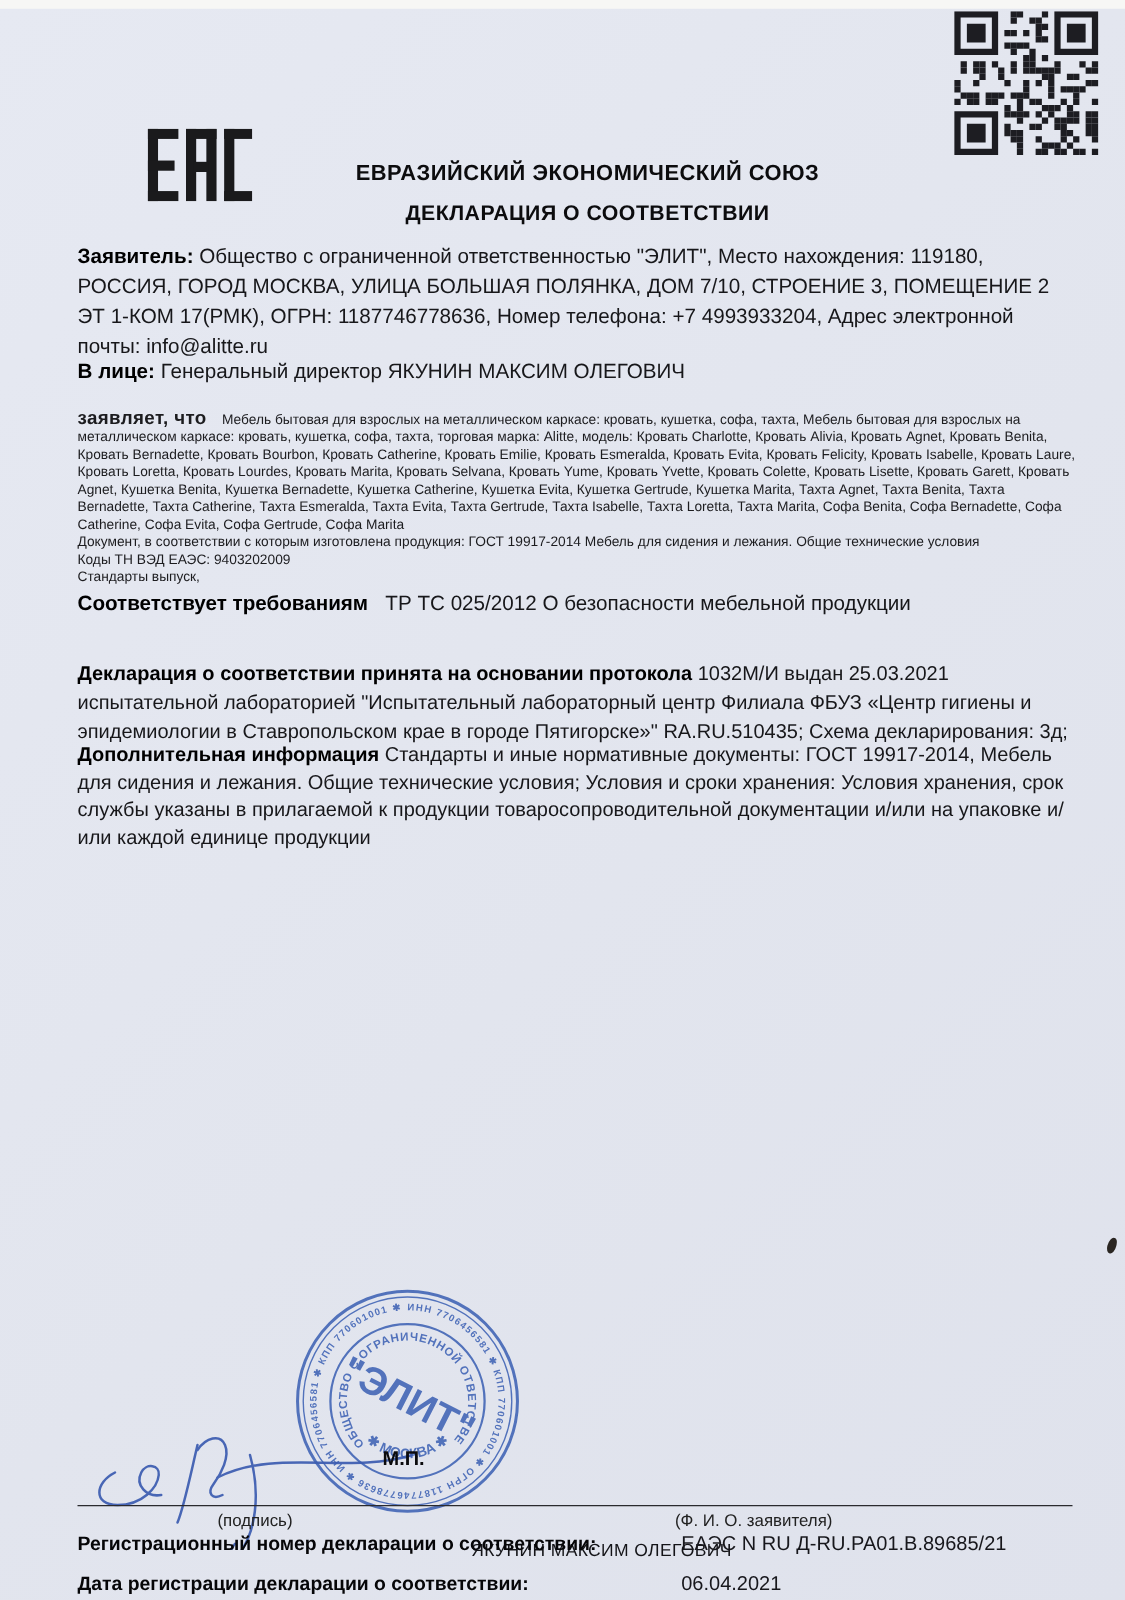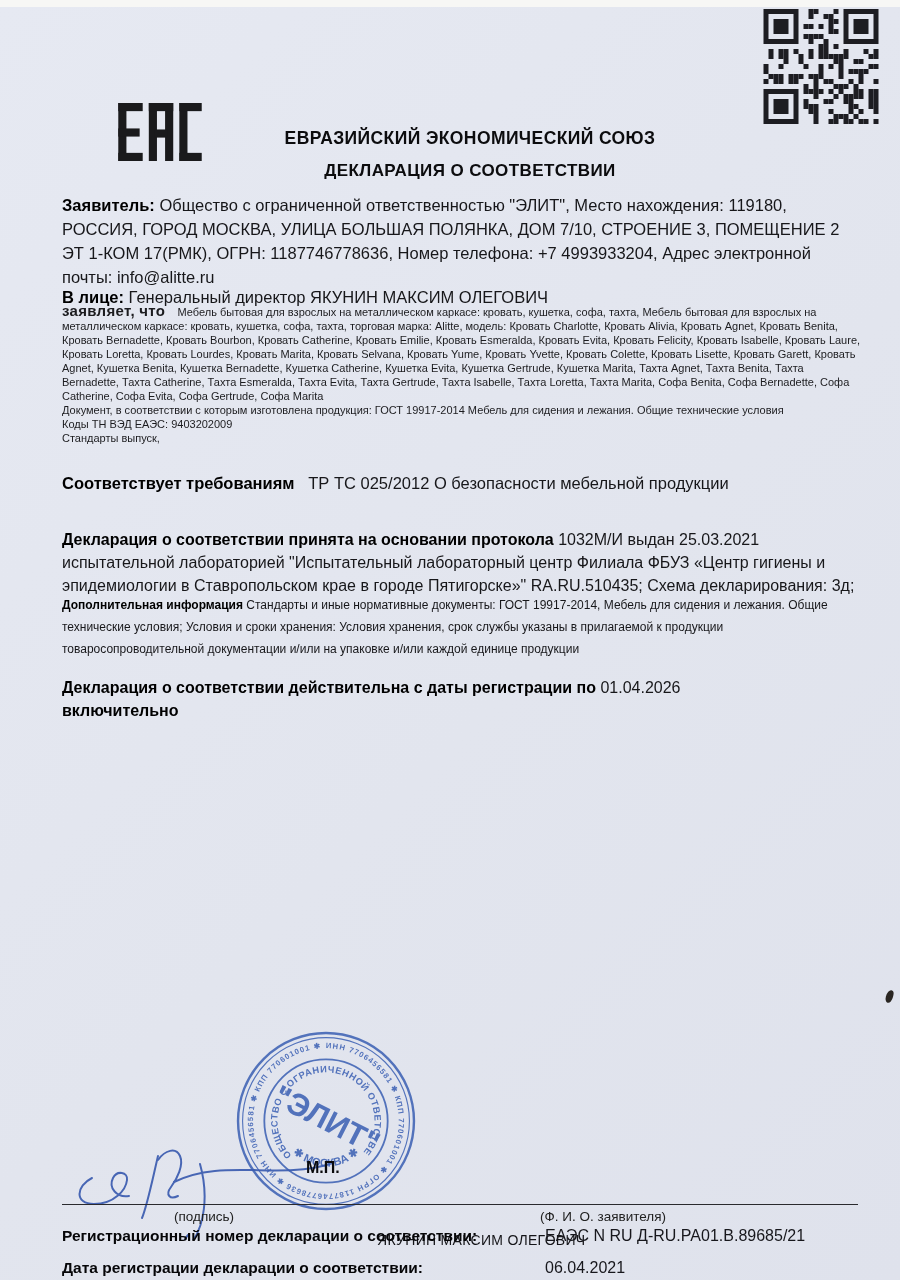--- a/index.html
+++ b/index.html
@@ -5,27 +5,27 @@
   html,body{margin:0;padding:0;background:#9a9a9a;}
   .page{
     position:relative; width:900px; height:1280px; overflow:hidden;
     background:linear-gradient(135deg,#e6e9f2 0%,#e2e5ee 55%,#dfe2ec 100%);
     font-family:"Liberation Sans", sans-serif; color:#17171a;
   }
   .edge-top{position:absolute;left:0;top:0;width:900px;height:7px;background:#f7f7f5;}
   .abs{position:absolute;}
   .para{left:62px;width:798px;position:absolute;font-size:16.5px;line-height:24px;color:#17171a;}
   .para b{color:#000;}
-  .small-block{left:62px;width:800px;position:absolute;font-size:11px;line-height:14px;color:#1c1c1f;}
+  .small-block{left:62px;width:800px;position:absolute;font-size:11px;line-height:14px;color:#1c1c1f;margin-top:24px;}
   .small-block .lead{font-size:15px;font-weight:bold;letter-spacing:.3px;}
   .doc-title{position:absolute;left:160px;width:620px;text-align:center;font-weight:bold;color:#0c0c0e;}
   .t1{top:128px;font-size:17.5px;letter-spacing:.4px;}
   .t2{top:161px;font-size:17px;letter-spacing:.4px;}
   .mid{font-size:16px;line-height:23px;}
-  .addl{font-size:12px;line-height:22px;}
+  .addl{font-size:16px;line-height:22px;}
   .mp{position:absolute;left:306px;top:1159px;font-size:16px;font-weight:bold;color:#0b0b0d;}
   .signer{position:absolute;left:377px;top:1232px;font-size:14px;color:#141418;letter-spacing:.3px;}
   .sign-line{position:absolute;left:62px;top:1204px;width:796px;border-top:1.6px solid #2a2a2e;}
   .cap{position:absolute;top:1209px;font-size:13.5px;color:#222;}
   .reg-row-label{position:absolute;left:62px;font-size:15.5px;font-weight:bold;color:#060608;}
   .reg-row-value{position:absolute;left:545px;font-size:16px;color:#17171c;}
   .speck{position:absolute;left:886px;top:990px;width:7px;height:13px;background:#2a2622;border-radius:60% 40% 55% 45%;transform:rotate(14deg);}
   svg text{font-family:"Liberation Sans", sans-serif;}
 </style>
 </head>
@@ -249,27 +249,20 @@
   <div class="para mid" style="top:528px;">
     <b>Декларация о соответствии принята на основании протокола</b>
     <span>1032М/И выдан 25.03.2021 испытательной лабораторией "Испытательный лабораторный центр Филиала ФБУЗ «Центр гигиены и эпидемиологии в Ставропольском крае в городе Пятигорске»" RA.RU.510435; Схема декларирования: 3д;</span>
   </div>
 
   <div class="para addl" style="top:594px;">
     <b>Дополнительная информация</b>
     <span>Стандарты и иные нормативные документы: ГОСТ 19917-2014, Мебель для сидения и лежания. Общие технические условия; Условия и сроки хранения: Условия хранения, срок службы указаны в прилагаемой к продукции товаросопроводительной документации и/или на упаковке и/или каждой единице продукции</span>
   </div>
 
-  <div class="para mid" style="top:676px;">
-    <div>
-      <b>Декларация о соответствии действительна с даты регистрации по</b>
-      <span>01.04.2026</span>
-    </div>
-    <div><b>включительно</b></div>
-  </div>
 
   <svg class="abs" style="left:235px;top:1030px;opacity:.88;" width="182" height="182" viewBox="0 0 180 180">
     <defs>
       <path id="numPath" d="M 90,18 A 72,72 0 1 1 89.95,18"></path>
       <path id="companyPath" d="M 56.1,123.9 A 48,48 0 1 1 123.9,123.9"></path>
       <path id="cityPath" d="M 52,115 A 46,46 0 0 0 128,115"></path>
     </defs>
     <g stroke="#3f63b5" fill="none">
       <circle cx="90" cy="90" r="87" stroke-width="2.4"></circle>
       <circle cx="90" cy="90" r="82.5" stroke-width="1.1"></circle>

